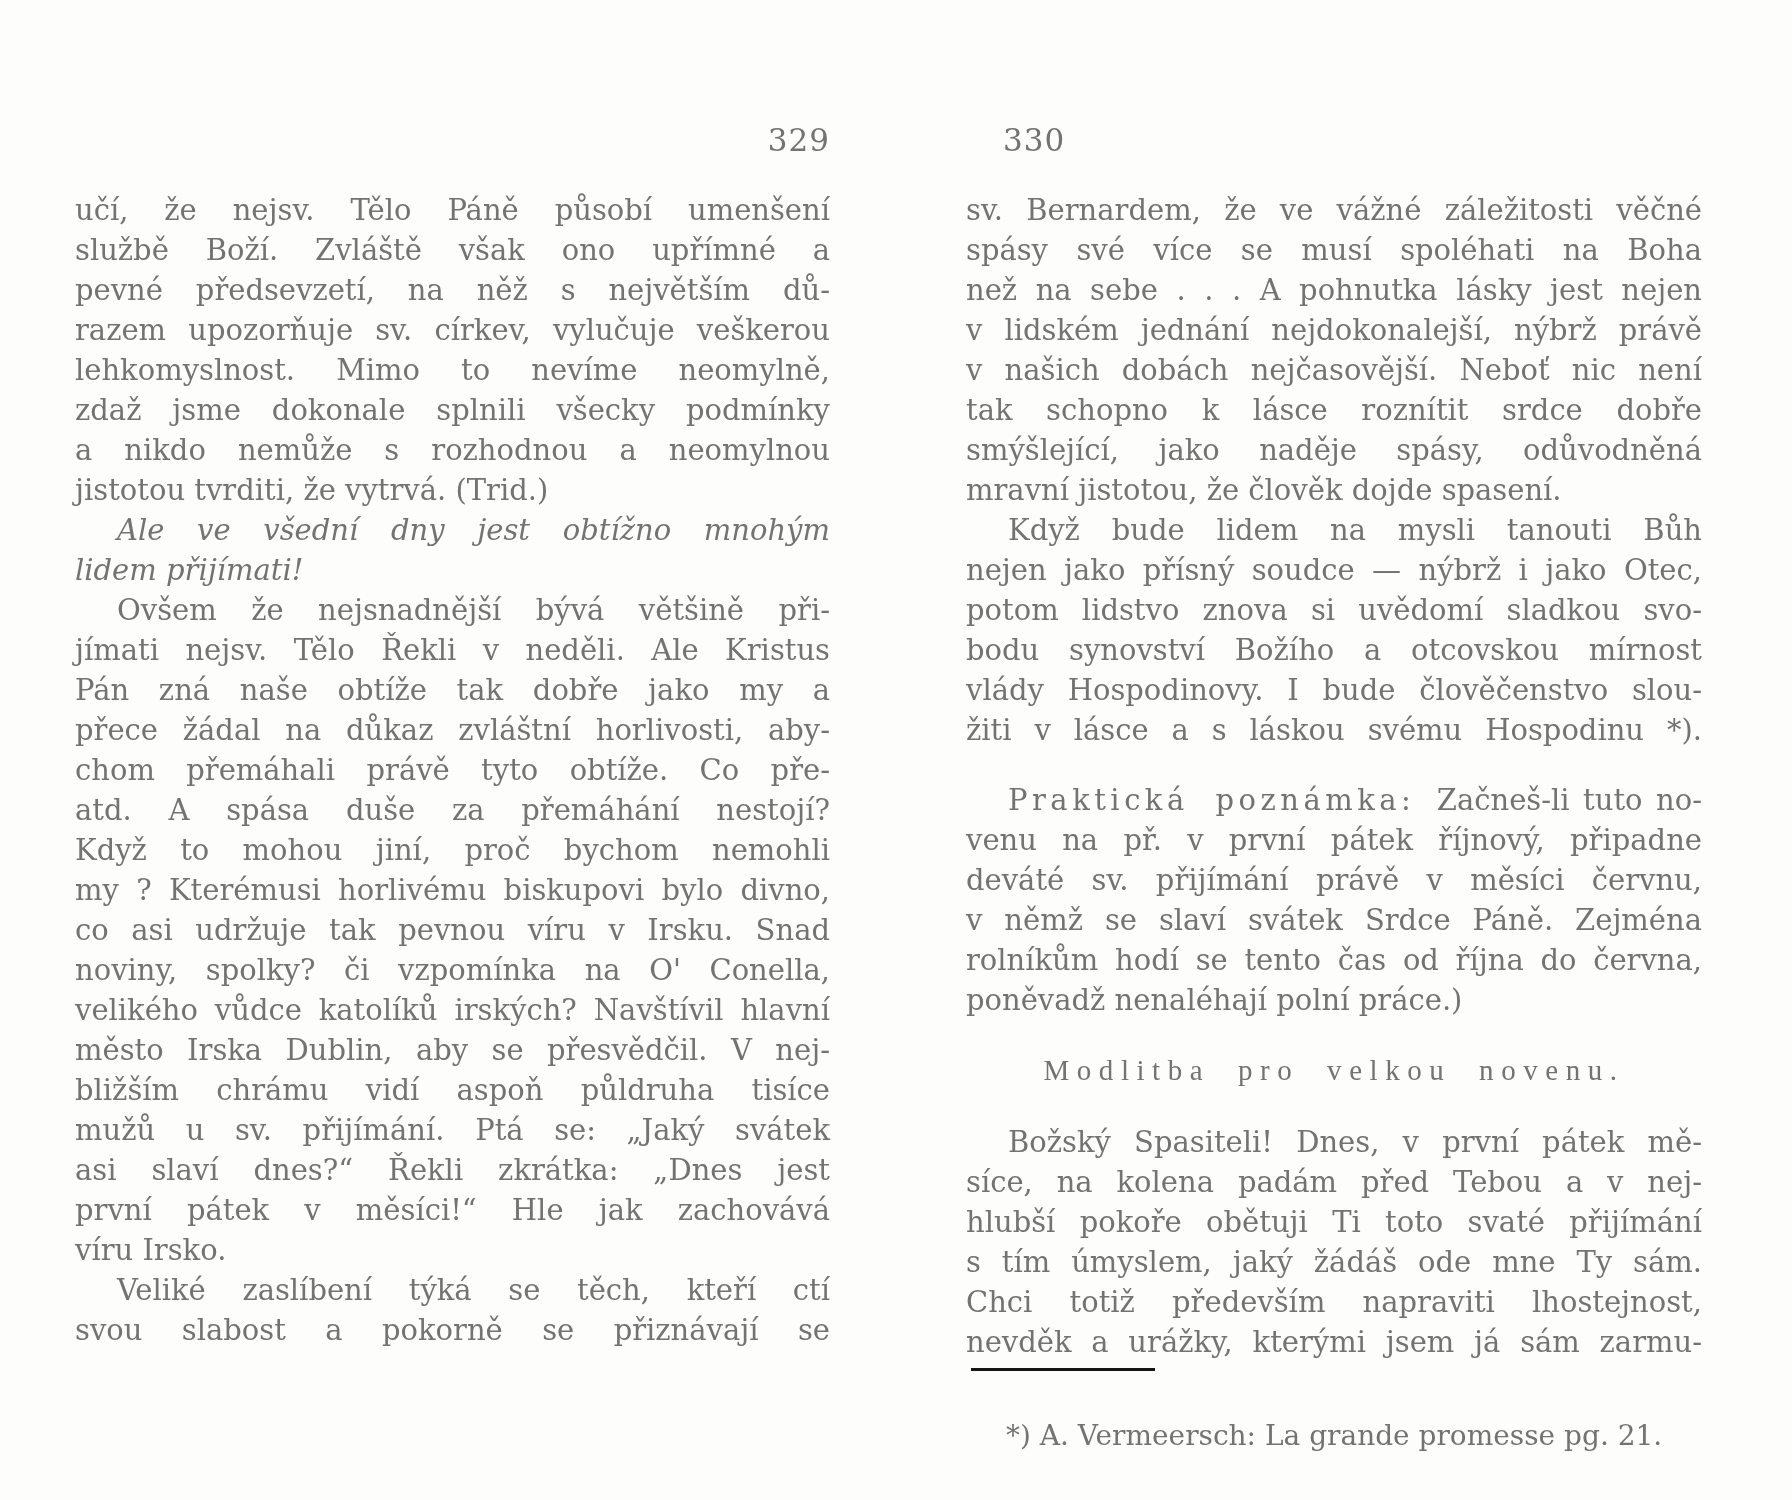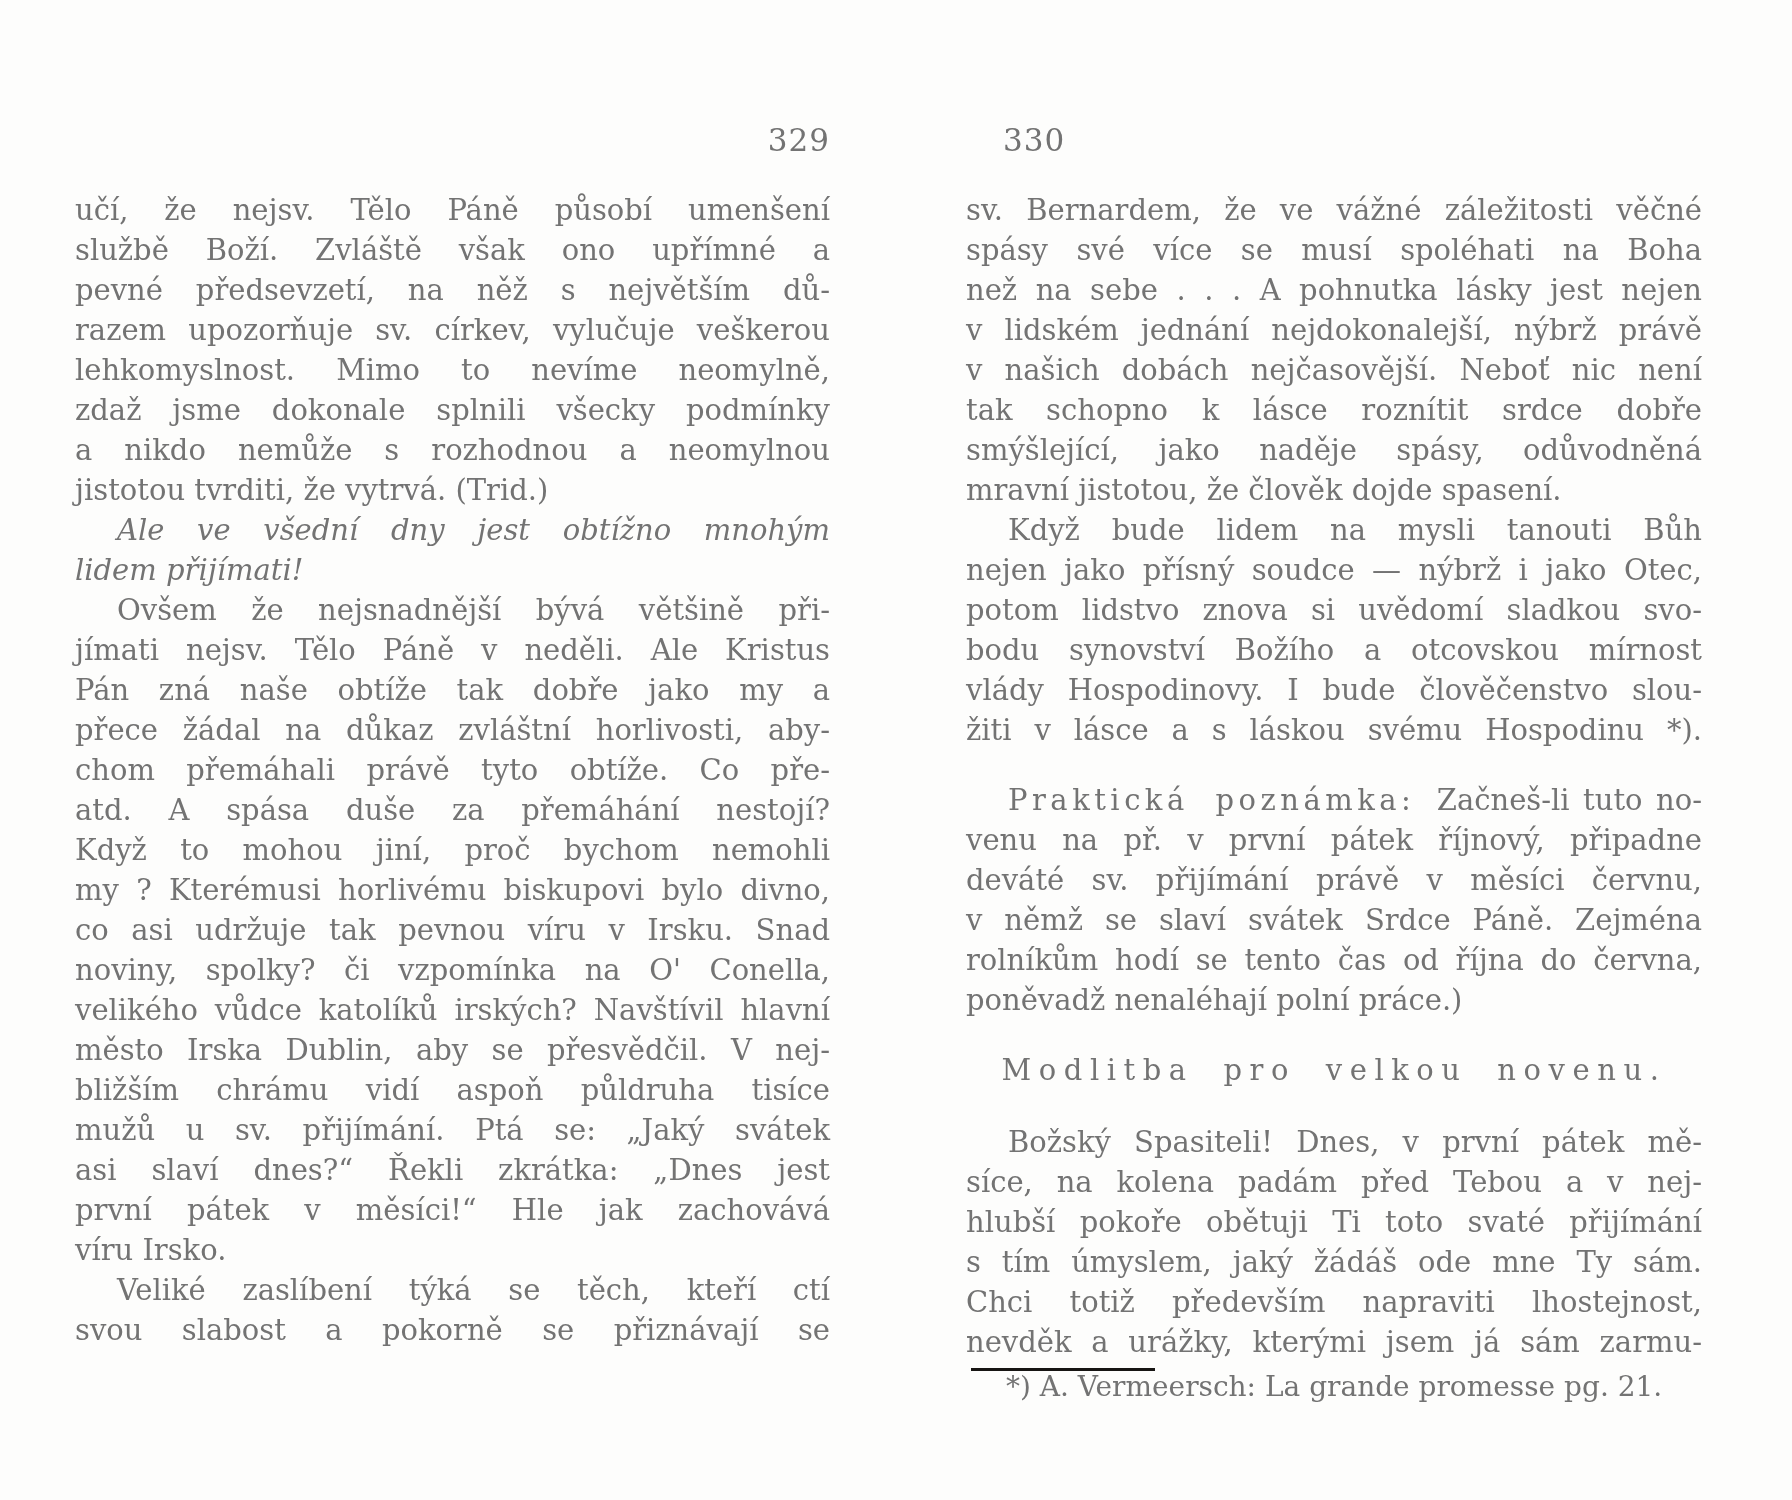--- a/index.html
+++ b/index.html
@@ -65,20 +65,21 @@
     -moz-text-align-last: justify;
   }
   .line.ind {
     padding-left: 42px;
   }
   .para.italic .line {
     font-style: italic;
   }
   .para.heading {
     margin: 30px 0 32px 0;
+    font-family: Liberation Serif, serif;
   }
   .para.heading .line {
     text-align: center;
     text-align-last: center;
     letter-spacing: 0.26em;
     word-spacing: 0.45em;
   }
   .lead-spaced {
     letter-spacing: 0.155em;
     word-spacing: 0.3em;
@@ -88,21 +89,21 @@
     position: absolute;
     left: 971px;
     top: 1368px;
     width: 184px;
     height: 3px;
     background: #171513;
   }
   .footnote {
     position: absolute;
     left: 1006px;
-    top: 1368px;
+    top: 1417px;
     width: 702px;
     font-size: 28px;
     line-height: 38px;
     text-align: justify;
   }
 </style>
 </head>
 <body>
 
 <div class="page">
@@ -121,21 +122,21 @@
         <div class="line j">zdaž jsme dokonale splnili všecky podmínky</div>
         <div class="line j">a nikdo nemůže s rozhodnou a neomylnou</div>
         <div class="line">jistotou tvrditi, že vytrvá. (Trid.)</div>
       </div>
       <div class="para italic">
         <div class="line j ind">Ale ve všední dny jest obtížno mnohým</div>
         <div class="line">lidem přijímati!</div>
       </div>
       <div class="para">
         <div class="line j ind">Ovšem že nejsnadnější bývá většině při-</div>
-        <div class="line j">jímati nejsv. Tělo Páně v neděli. Ale Kristus</div>
+        <div class="line j">jímati nejsv. Tělo Řekli v neděli. Ale Kristus</div>
         <div class="line j">Pán zná naše obtíže tak dobře jako my a</div>
         <div class="line j">přece žádal na důkaz zvláštní horlivosti, aby-</div>
         <div class="line j">chom přemáhali právě tyto obtíže. Co pře-</div>
         <div class="line j">atd. A spása duše za přemáhání nestojí?</div>
         <div class="line j">Když to mohou jiní, proč bychom nemohli</div>
         <div class="line j">my ? Kterémusi horlivému biskupovi bylo divno,</div>
         <div class="line j">co asi udržuje tak pevnou víru v Irsku. Snad</div>
         <div class="line j">noviny, spolky? či vzpomínka na O' Conella,</div>
         <div class="line j">velikého vůdce katolíků irských? Navštívil hlavní</div>
         <div class="line j">město Irska Dublin, aby se přesvědčil. V nej-</div>

